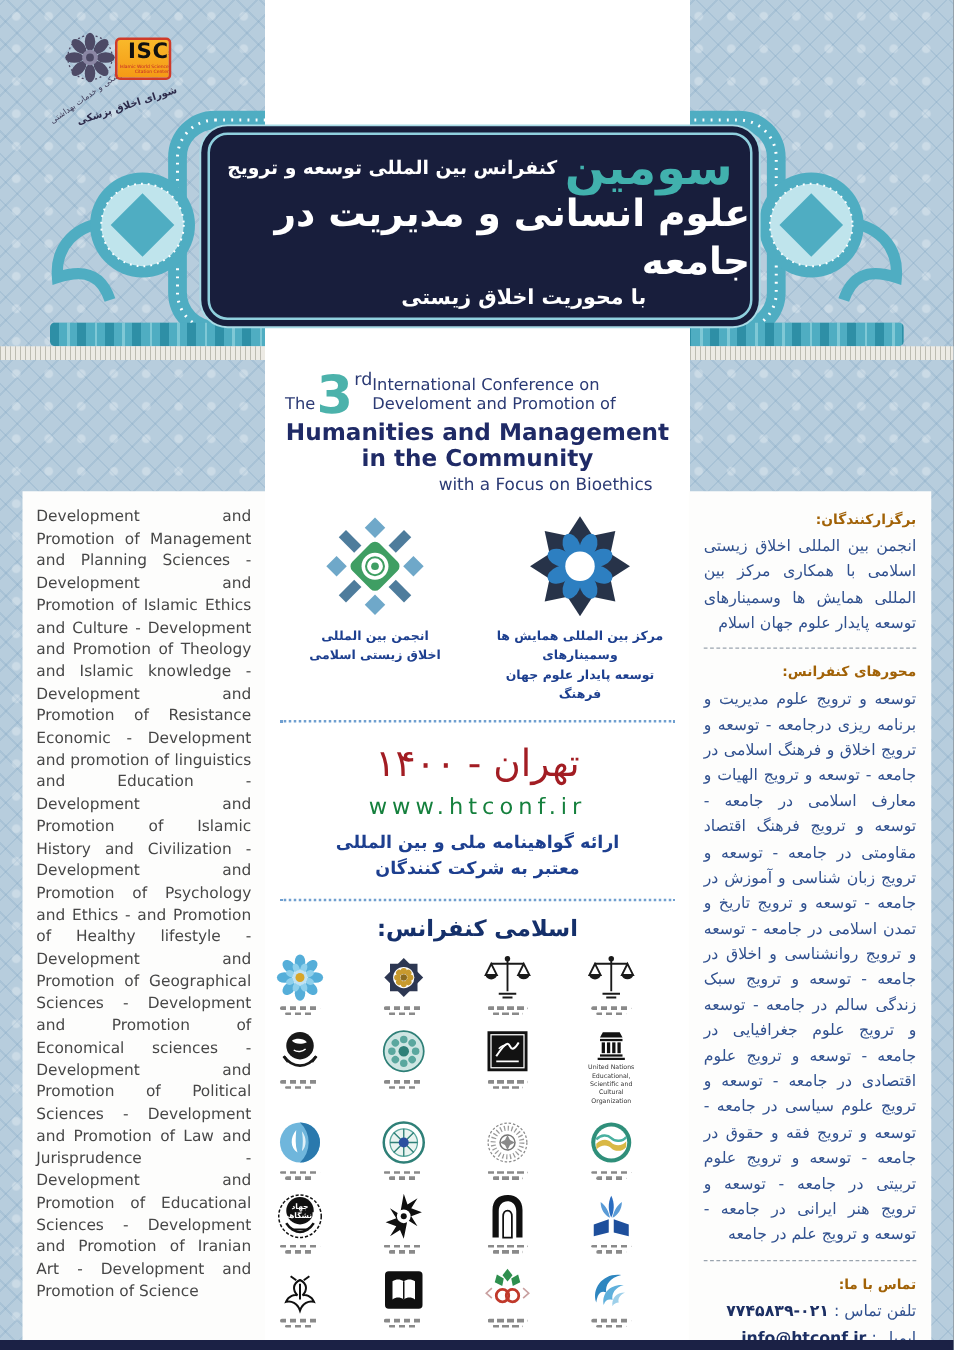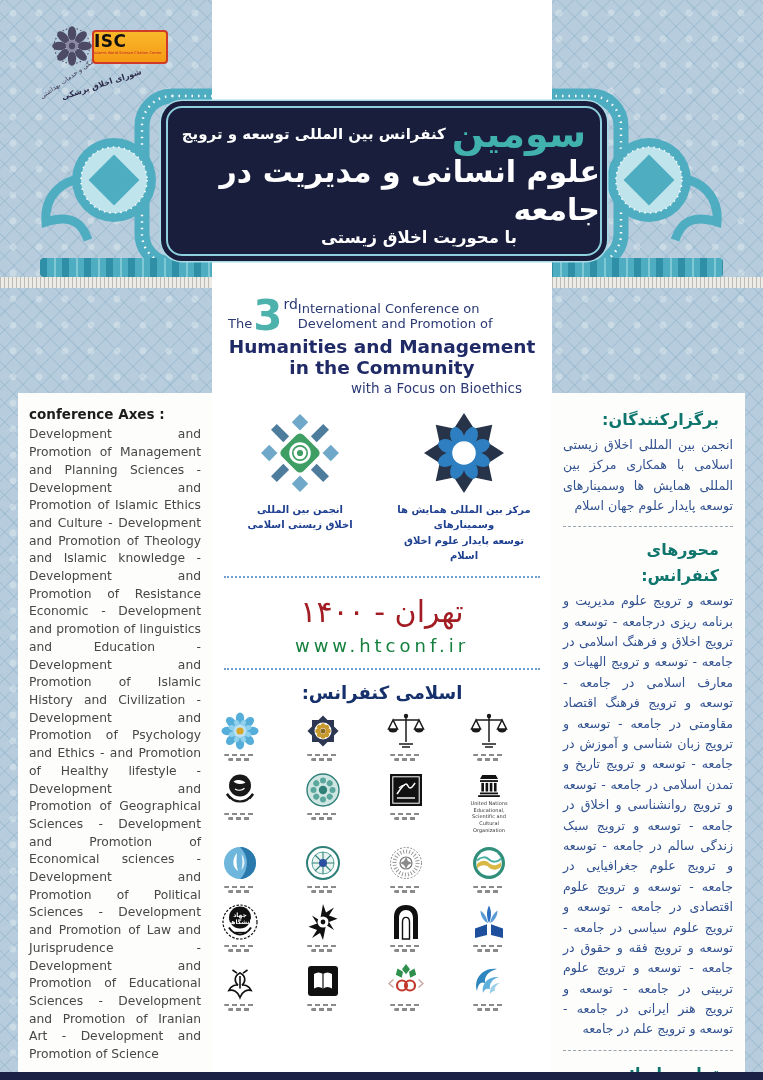--- a/index.html
+++ b/index.html
@@ -13,30 +13,30 @@
       repeating-linear-gradient(-45deg, rgba(116,156,188,.22) 0 1.5px, transparent 1.5px 13px);
     background-size:26px 26px,auto,auto;
   }
   
   .centerCol{position:absolute;left:212px;top:0;width:340px;height:1072px;background:#fff;
     display:flex;flex-direction:column;align-items:center;box-sizing:border-box;padding-top:300px;}
   .sideCol{position:absolute;top:393px;height:679px;background:#fdfdfc;box-sizing:border-box;}
   .leftCol{left:18px;width:194px;padding:12px 11px;color:#474747;font-size:12.3px;line-height:1.44;text-align:justify;}
   .leftCol h3{margin:0 0 2px;font-size:13.5px;color:#1c1c1c;}
   .rightCol{left:551px;width:194px;padding:14px 12px;direction:rtl;color:#31518f;font-size:12.6px;line-height:1.62;text-align:justify;}
-  .rightCol h3{margin:0 14px 2px;font-size:16px;color:#0f766e;}
+  .rightCol h3{margin:0 0 2px;font-size:11px;color:#a16207;}
   .dashSep{border:none;border-top:1px dashed #9aa4ae;margin:10px 0;}
   .bottomBar{position:absolute;left:0;top:1072px;width:763px;height:8px;background:#1b2145;}
   
   .uniLogo{position:absolute;left:30px;top:20px;width:120px;height:90px;}
   .uniLogo .rosette{position:absolute;left:18px;top:2px;width:48px;height:48px;}
   .uniRot1{position:absolute;left:-6px;top:44px;width:120px;font-size:6.5px;color:#3e3b58;transform:rotate(-35deg);direction:rtl;}
   .uniRot2{position:absolute;left:4px;top:64px;width:110px;font-size:8px;font-weight:bold;color:#2c2a4a;transform:rotate(-18deg);direction:rtl;}
-  .iscLogo{position:absolute;left:92px;top:30px;width:76px;height:34px;background:linear-gradient(#f9b82a,#f59a15);
-    border:2.5px solid #d03a28;border-radius:4px;text-align:left;box-sizing:border-box;}
+  .iscLogo{position:absolute;left:92px;top:30px;width:45px;height:34px;background:linear-gradient(#f9b82a,#f59a15);
+    border:2.5px solid #d03a28;border-radius:4px;text-align:right;box-sizing:border-box;}
   .iscLogo .big{font-weight:900;font-size:17px;color:#111;line-height:19px;letter-spacing:.5px;}
   .iscLogo .sub{font-size:3.6px;color:#c0222a;line-height:4px;}
   .headerRight{position:absolute;left:648px;top:20px;width:104px;text-align:center;direction:rtl;}
   .headerRight .emblem{width:34px;height:44px;margin:0 auto;}
   .headerRight .l1{font-size:6px;color:#2a2a2a;}
   .headerRight .l2{font-size:6.5px;color:#2a2a2a;}
   .headerRight .l3{font-size:8.5px;font-weight:bold;color:#1c2a45;margin-top:2px;}
   
   .decor{position:absolute;left:30px;top:8px;}
   .banner{position:absolute;left:166px;top:106px;width:432px;height:146px;background:#181e3c;border-radius:16px;
@@ -201,28 +201,29 @@
               <g transform="rotate(292.5 40 40)">
                 <ellipse cx="40" cy="23" rx="6.5" ry="10" fill="#2d7fc1"></ellipse>
               </g>
               <g transform="rotate(337.5 40 40)">
                 <ellipse cx="40" cy="23" rx="6.5" ry="10" fill="#2d7fc1"></ellipse>
               </g>
               <circle cx="40" cy="40" r="11.5" fill="#fff"></circle>
             </svg></div>
         <div class="cap">
           <div>مرکز بین المللی همایش ها وسمینارهای</div>
-          <div>توسعه پایدار علوم اخلاق اسلام</div>
+          <div>توسعه پایدار علوم جهان فرهنگ</div>
         </div>
       </div>
     </div>
 
     <hr class="dotSep">
     <div class="cityYear">تهران - ۱۴۰۰</div>
     <div class="website">www.htconf.ir</div>
+    <div class="cert">ارائه گواهینامه ملی و بین المللی معتبر به شرکت کنندگان</div>
     <hr class="dotSep">
     <div class="spHead">اسلامی کنفرانس:</div>
     <div class="spGrid" id="sponsorGrid">
         <div class="spRow">
           <div class="spCell">
             <svg viewBox="0 0 40 40">
               <g transform="rotate(0 20 20)">
                 <ellipse cx="20" cy="7.5" rx="4.2" ry="6" fill="#55aed9"></ellipse>
               </g>
               <g transform="rotate(45 20 20)">
@@ -767,21 +768,20 @@
         </svg></div>
     <div class="uniRot1">دانشگاه علوم پزشکی و خدمات بهداشتی درمانی</div>
     <div class="uniRot2">شورای اخلاق پزشکی</div>
   </div>
   <div class="iscLogo">
     <div class="big">ISC</div>
     <div class="sub">Islamic World Science Citation Center</div>
   </div>
 
   <div class="sideCol leftCol">
-    <h3>conference Axes :</h3>
     <div>Development and Promotion of Management and Planning Sciences - Development and Promotion of Islamic Ethics and Culture - Development and Promotion of Theology and Islamic knowledge - Development and Promotion of Resistance Economic - Development and promotion of linguistics and Education - Development and Promotion of Islamic History and Civilization - Development and Promotion of Psychology and Ethics - and Promotion of Healthy lifestyle - Development and Promotion of Geographical Sciences - Development and Promotion of Economical sciences - Development and Promotion of Political Sciences - Development and Promotion of Law and Jurisprudence - Development and Promotion of Educational Sciences - Development and Promotion of Iranian Art - Development and Promotion of Science</div>
   </div>
 
   <div class="sideCol rightCol">
     <h3>برگزارکنندگان:</h3>
     <div>انجمن بین المللی اخلاق زیستی اسلامی با همکاری مرکز بین المللی همایش ها وسمینارهای توسعه پایدار علوم جهان اسلام</div>
     <hr class="dashSep">
     <h3>محورهای کنفرانس:</h3>
     <div>توسعه و ترویج علوم مدیریت و برنامه ریزی درجامعه - توسعه و ترویج اخلاق و فرهنگ اسلامی در جامعه - توسعه و ترویج الهیات و معارف اسلامی در جامعه - توسعه و ترویج فرهنگ اقتصاد مقاومتی در جامعه - توسعه و ترویج زبان شناسی و آموزش در جامعه - توسعه و ترویج تاریخ و تمدن اسلامی در جامعه - توسعه و ترویج روانشناسی و اخلاق در جامعه - توسعه و ترویج سبک زندگی سالم در جامعه - توسعه و ترویج علوم جغرافیایی در جامعه - توسعه و ترویج علوم اقتصادی در جامعه - توسعه و ترویج علوم سیاسی در جامعه - توسعه و ترویج فقه و حقوق در جامعه - توسعه و ترویج علوم تربیتی در جامعه - توسعه و ترویج هنر ایرانی در جامعه - توسعه و ترویج علم در جامعه</div>
     <hr class="dashSep">

